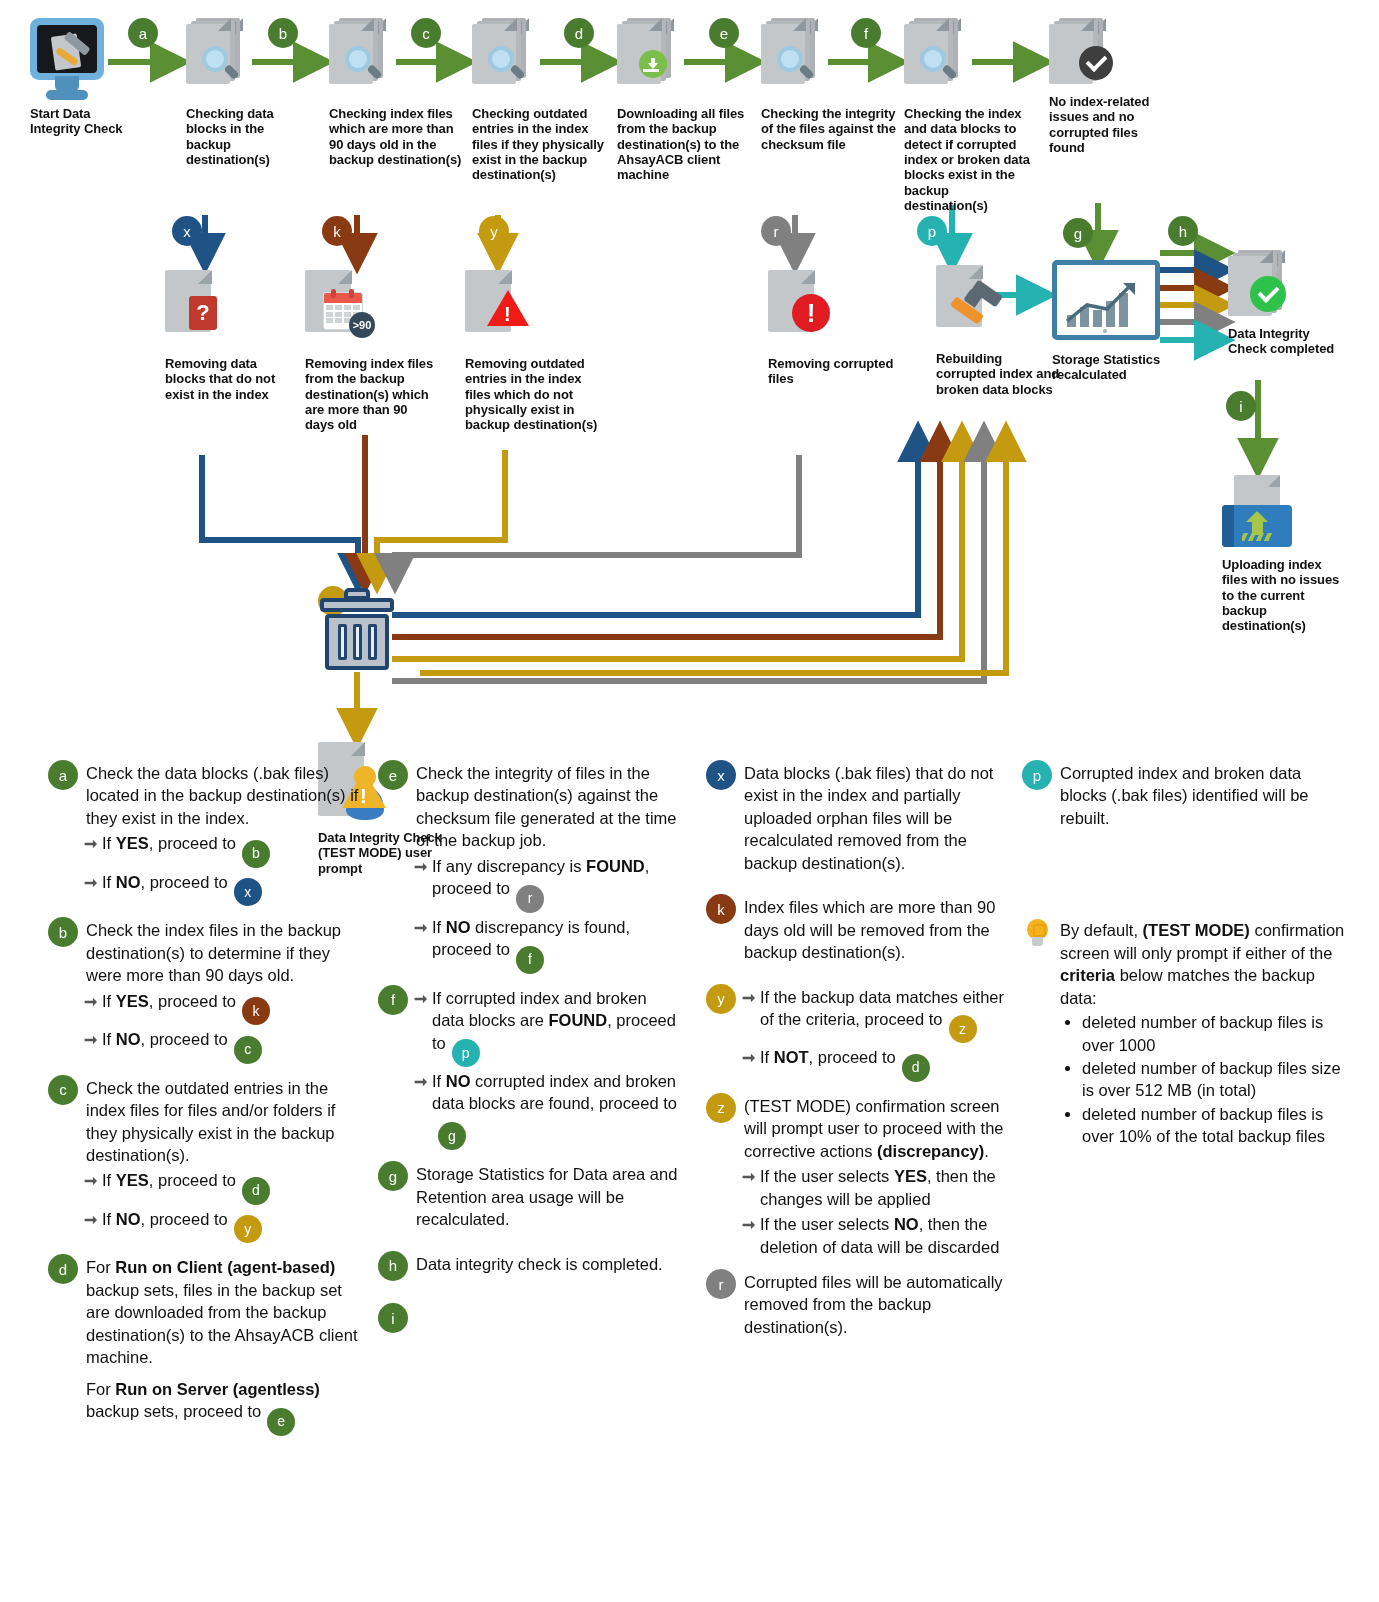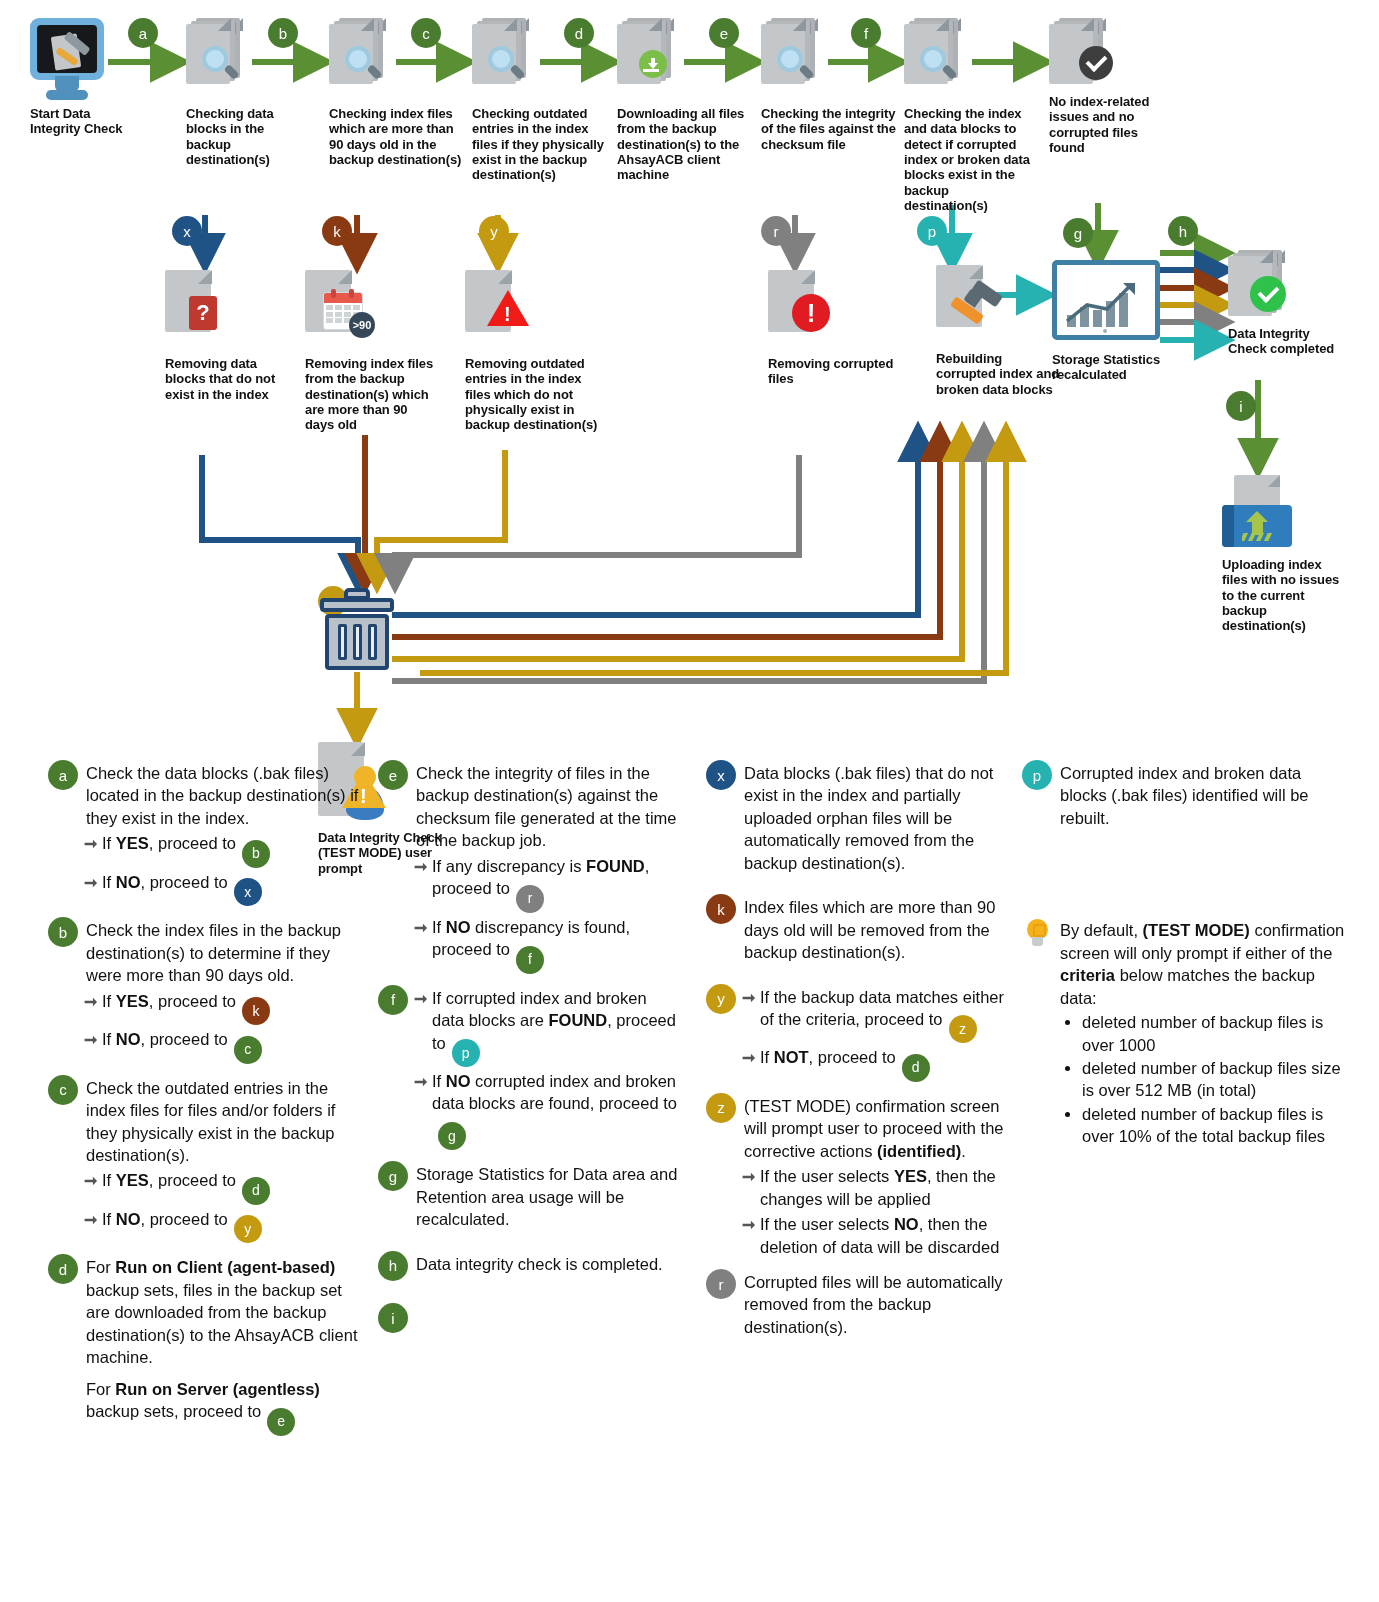--- a/index.html
+++ b/index.html
@@ -607,41 +607,41 @@
 
       <div class="item" style="margin-top:30px;">
         <div class="badge g-green">i</div>
       </div>
     </div>
 
     <div class="col col3">
 
       <div class="item" style="margin-bottom:22px;">
         <div class="badge g-blue">x</div>
-        <div class="itxt">Data blocks (.bak files) that do not exist in the index and partially uploaded orphan files will be automatically removed from the backup destination(s).</div>
+        <div class="itxt">Data blocks (.bak files) that do not exist in the index and partially uploaded orphan files will be recalculated removed from the backup destination(s).</div>
       </div>
 
       <div class="item" style="margin-bottom:22px;">
         <div class="badge g-brown">k</div>
         <div class="itxt">Index files which are more than 90 days old will be removed from the backup destination(s).</div>
       </div>
 
       <div class="item">
         <div class="badge g-gold">y</div>
         <div class="sub"><span class="ar">➞</span>
           <span>If the backup data matches either of the criteria, proceed to</span><span class="inlinebadge g-gold">z</span>
         </div>
         <div class="sub"><span class="ar">➞</span>
           <span>If </span><b>NOT</b><span>, proceed to</span><span class="inlinebadge g-green">d</span>
         </div>
       </div>
 
       <div class="item">
         <div class="badge g-gold">z</div>
-        <div class="itxt">(TEST MODE) confirmation screen will prompt user to proceed with the corrective actions <b>(identified)</b>.</div>
+        <div class="itxt">(TEST MODE) confirmation screen will prompt user to proceed with the corrective actions <b>(discrepancy)</b>.</div>
         <div class="sub"><span class="ar">➞</span>
           <span>If the user selects </span><b>YES</b><span>, then the changes will be applied</span>
         </div>
         <div class="sub"><span class="ar">➞</span>
           <span>If the user selects </span><b>NO</b><span>, then the deletion of data will be discarded</span>
         </div>
       </div>
 
       <div class="item">
         <div class="badge g-gray">r</div>

